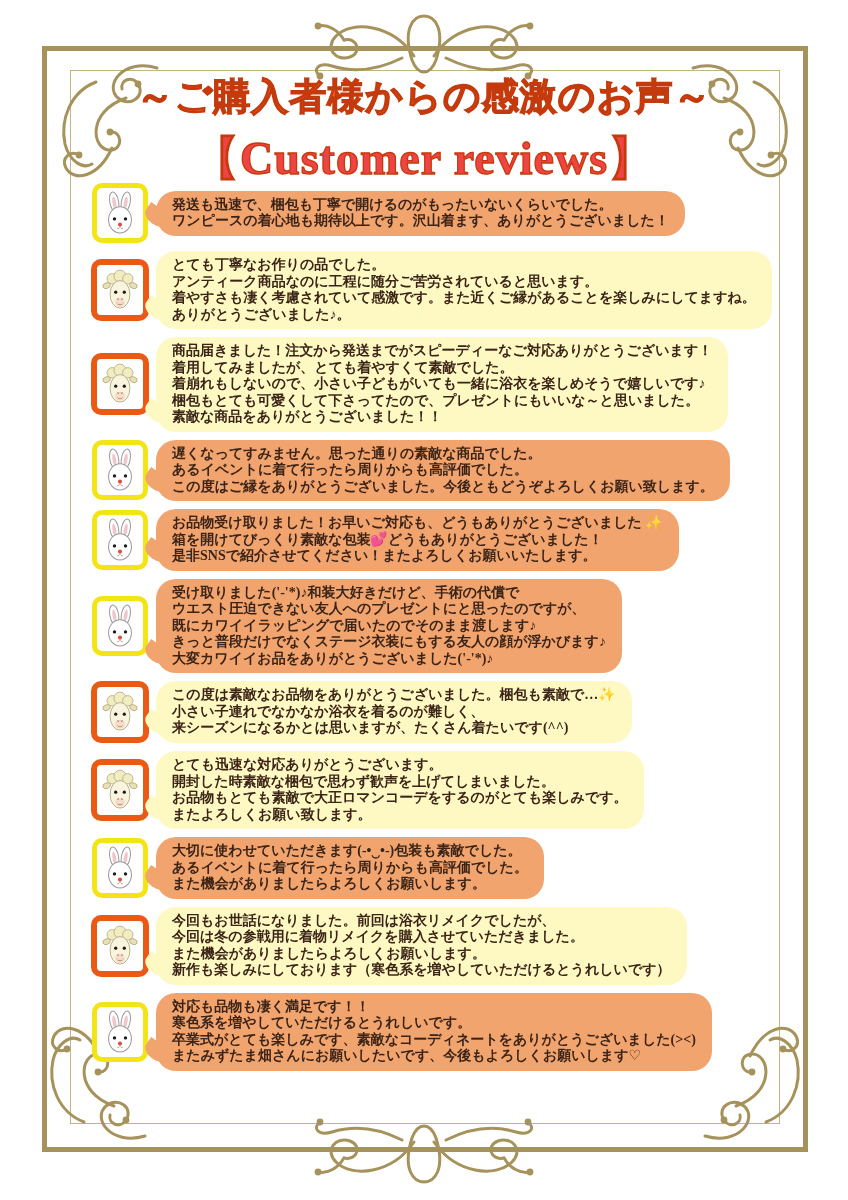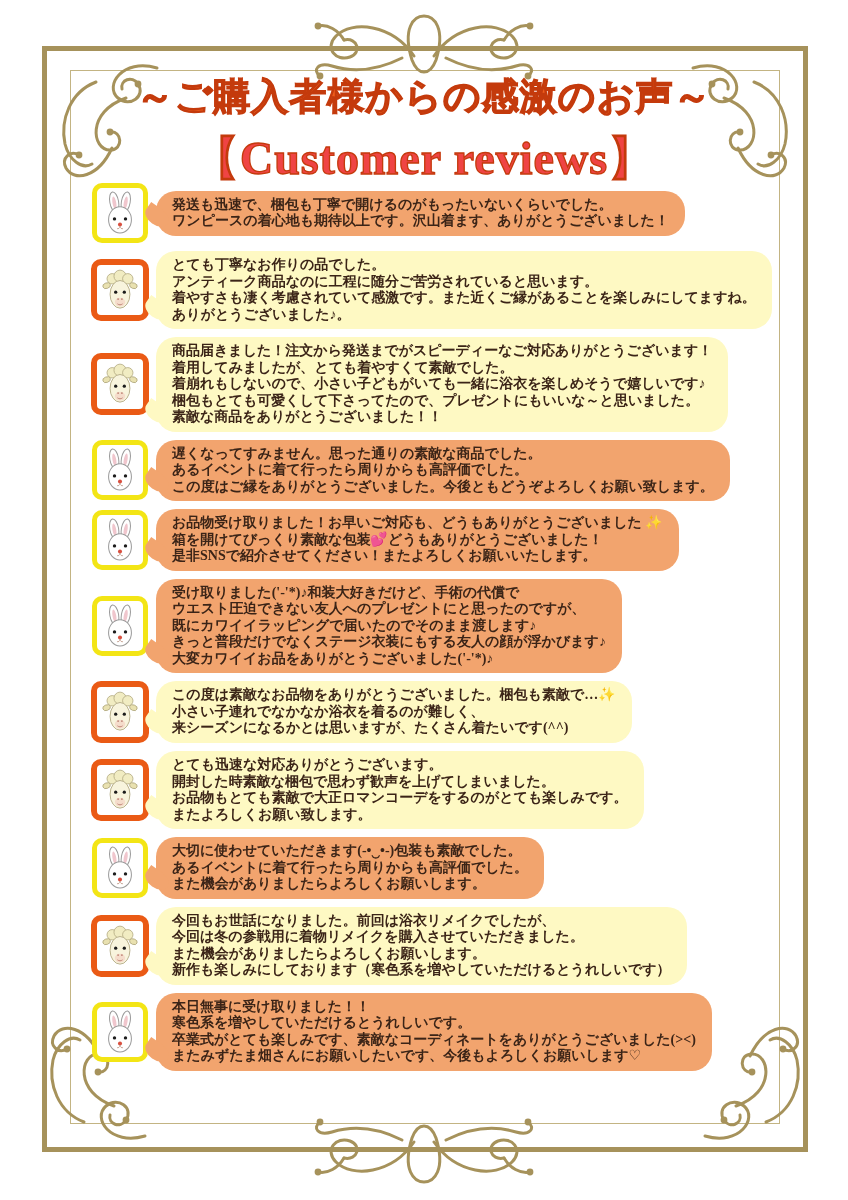--- a/index.html
+++ b/index.html
@@ -429,19 +429,19 @@
     </g>
     <ellipse cx="22" cy="34" rx="13.5" ry="15.5" fill="#fff" stroke="#9a9a9a" stroke-width="1.2"></ellipse>
     <circle cx="15.5" cy="33" r="2" fill="#1c1c1c"></circle>
     <circle cx="28.5" cy="33" r="2" fill="#1c1c1c"></circle>
     <circle cx="22" cy="39.5" r="2.4" fill="#d94f3f"></circle>
     <path d="M22,41.5 C22,44 20,45 18.5,44.5 M22,41.5 C22,44 24,45 25.5,44.5" fill="none" stroke="#c09a8a" stroke-width="1"></path>
   </svg>
 </div>
     </div>
     <div class="bubble bubble-orange">
-        <div class="line">本日無事に受け取りました！！</div>
+        <div class="line">対応も品物も凄く満足です！！</div>
         <div class="line">寒色系を増やしていただけるとうれしいです。</div>
         <div class="line">卒業式がとても楽しみです、素敵なコーディネートをありがとうございました(&gt;&lt;)</div>
         <div class="line">またみずたま畑さんにお願いしたいです、今後もよろしくお願いします♡</div>
       </div>
   </div>
 </div>
 
 </body></html>

